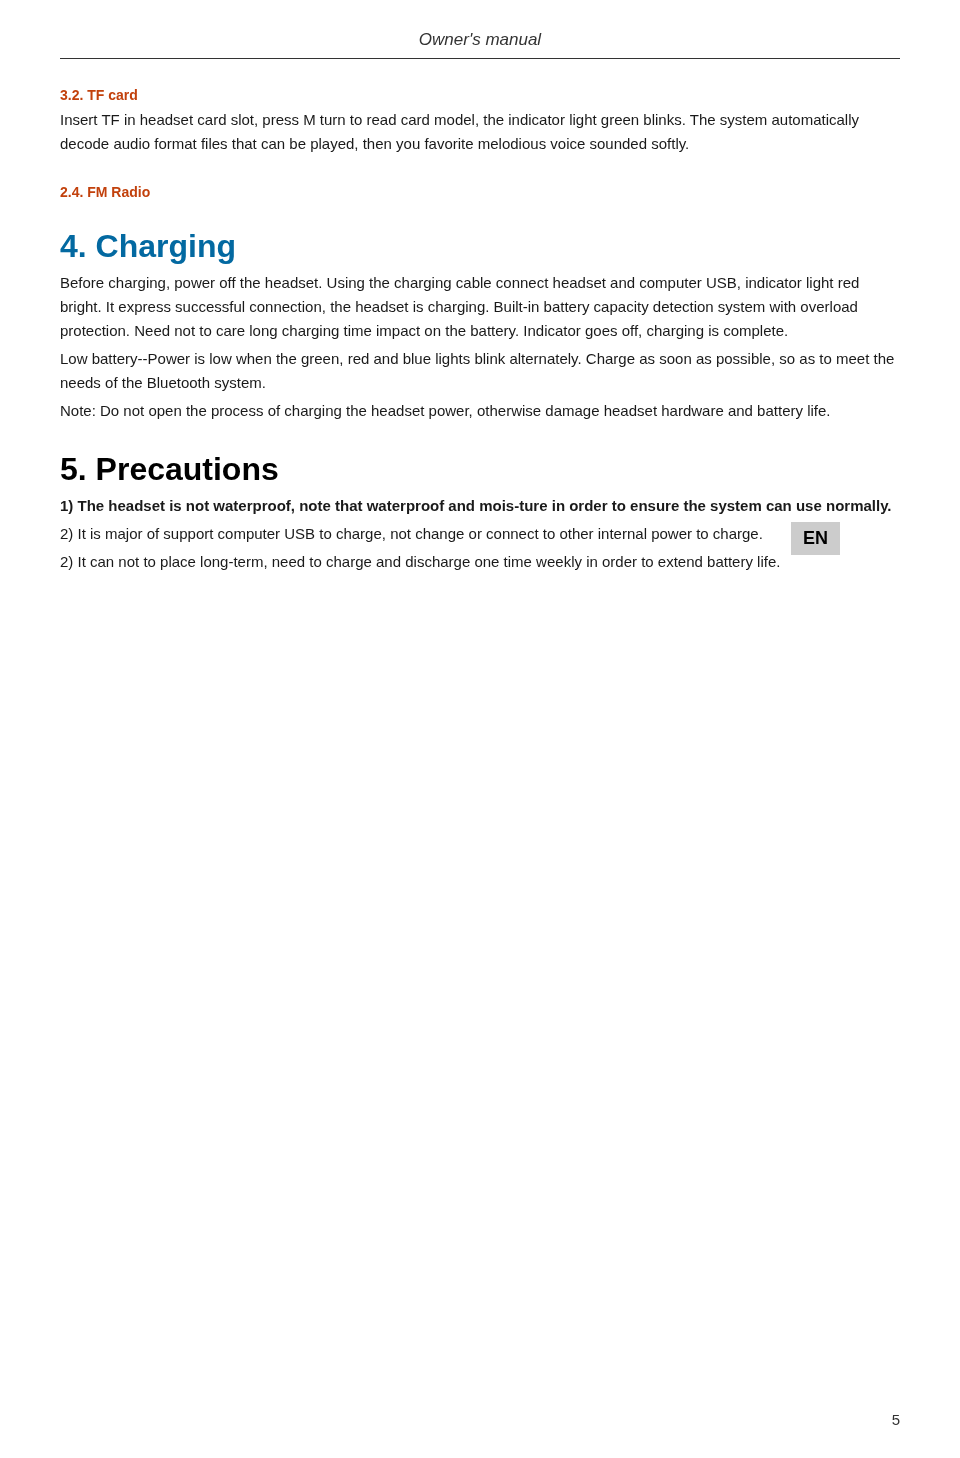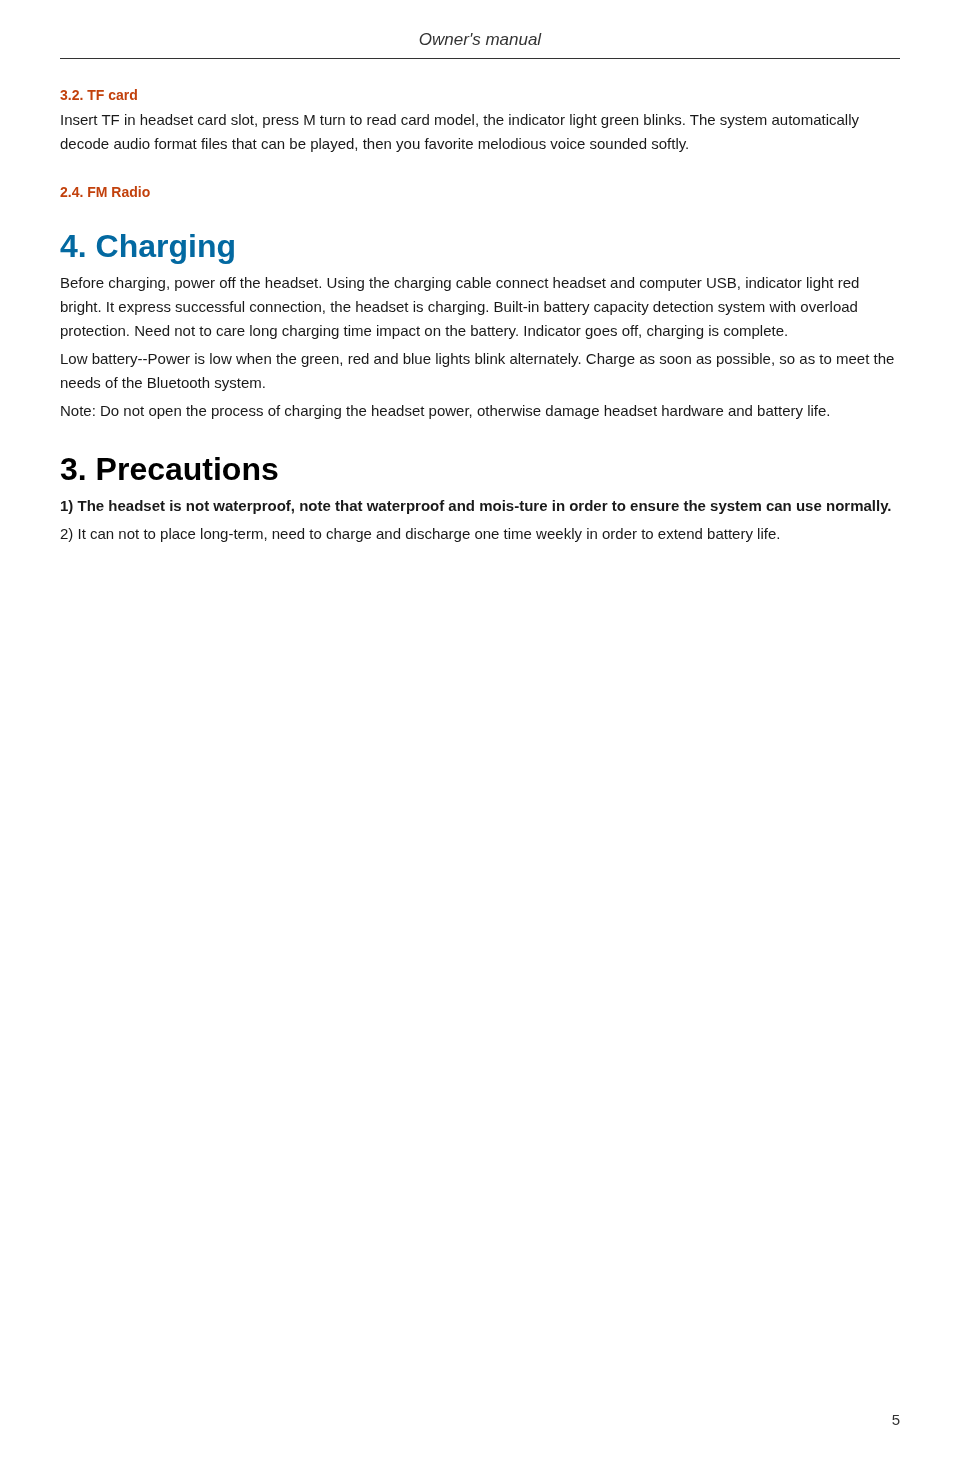--- a/index.html
+++ b/index.html
@@ -120,20 +120,24 @@
   <div class="section">
     <div class="section-4-title">4. Charging</div>
     <div class="body-text" style="margin-bottom: 4px;">Before charging, power off the headset. Using the charging cable connect headset and computer USB, indicator light red bright. It express successful connection, the headset is charging. Built-in battery capacity detection system with overload protection.  Need not to care long charging time impact on the battery. Indicator goes off, charging is complete.</div>
     <div class="body-text" style="margin-bottom: 4px;">Low battery--Power is low when the green, red and blue lights blink alternately. Charge as soon as possible, so as to meet the needs of the Bluetooth system.</div>
     <div class="body-text">Note: Do not open the process of charging the headset power, otherwise damage headset hardware and battery life.</div>
   </div>
 
   <div class="spacer"></div>
 
   <div class="section precautions-block">
-    <div class="section-5-title">3. Precautions</div>
+    <div class="section-5-title">5. Precautions</div>
     <div class="body-text" style="margin-bottom: 4px; font-weight: bold;">1) The headset is not waterproof, note that waterproof and mois-ture in order to ensure the system can use normally.</div>
+    <div style="display: flex; align-items: flex-start; justify-content: space-between;">
+      <div class="body-text" style="flex: 1; margin-bottom: 4px; padding-right: 20px;">2) It is major of support computer USB to charge, not change or connect to other internal power to charge.</div>
+      <div class="en-badge">EN</div>
+    </div>
     <div class="body-text">2) It can not to place long-term, need to charge and discharge one time weekly in order to extend battery life.</div>
   </div>
 
   <div class="page-number">5</div>
 
 </div>
 
 </body></html>

